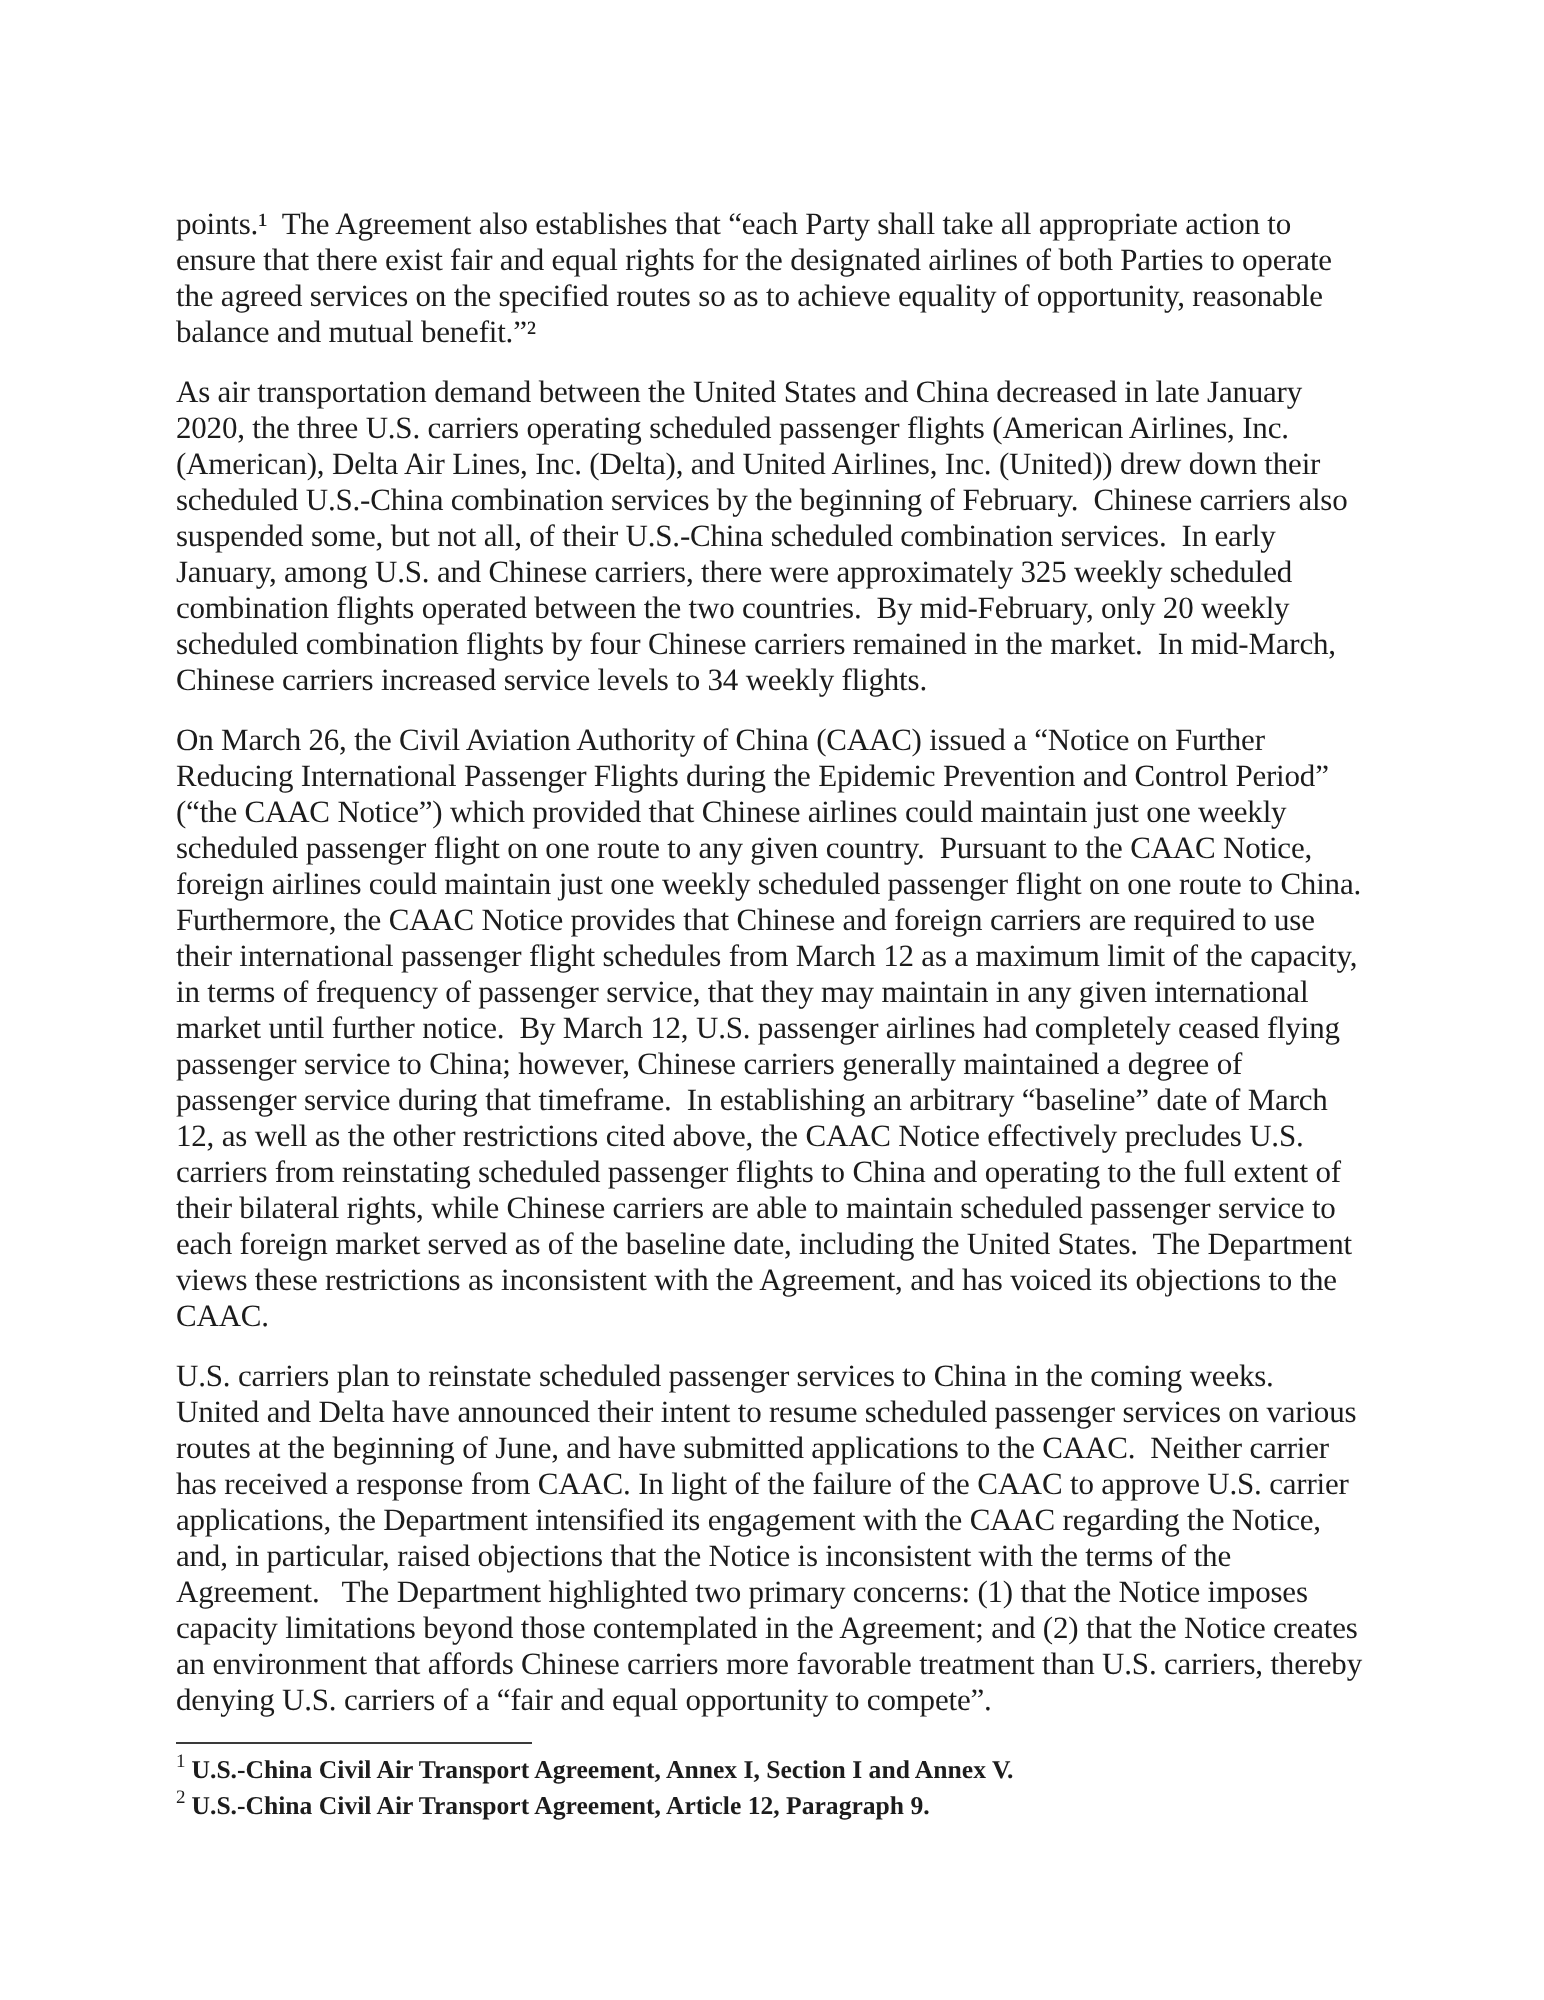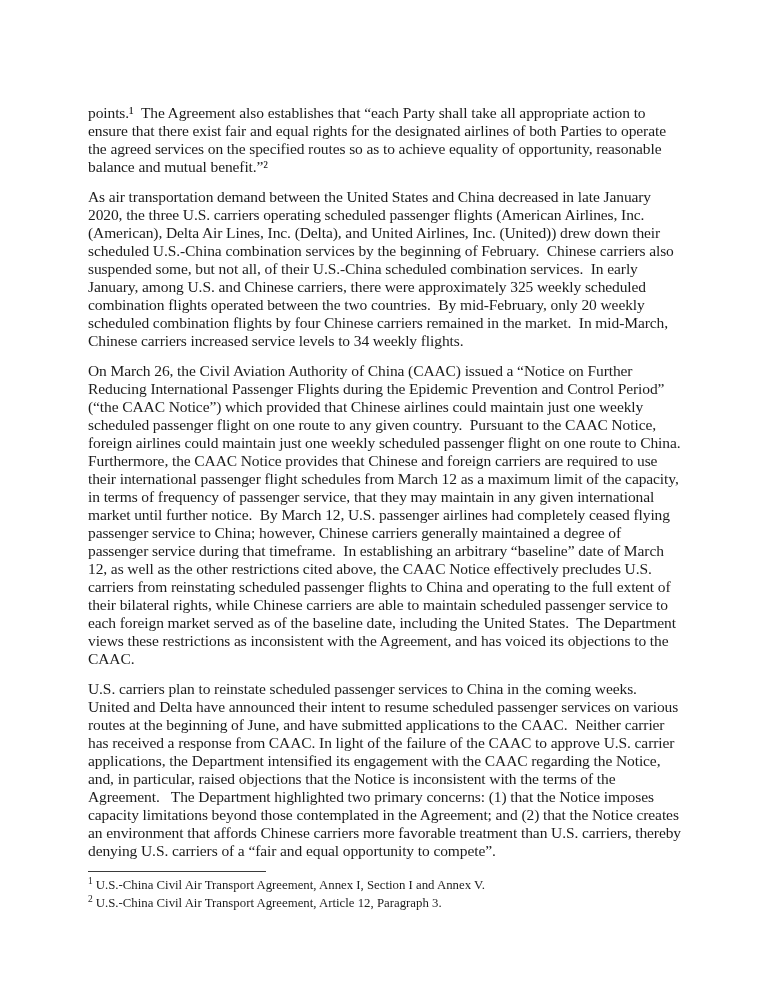--- a/index.html
+++ b/index.html
@@ -47,20 +47,21 @@
     line-height: 17.5px;
     white-space: pre;
   }
   .footnote sup {
     font-size: 9.5px;
     line-height: 0;
     vertical-align: super;
   }
   .footnote .fn-text {
     margin-left: 3px;
+    font-weight: bold;
   }
 </style>
 </head>
 <body>
 
 <div class="page">
   <div class="content">
     <div class="para">points.¹  The Agreement also establishes that “each Party shall take all appropriate action to
 ensure that there exist fair and equal rights for the designated airlines of both Parties to operate
 the agreed services on the specified routes so as to achieve equality of opportunity, reasonable
@@ -99,15 +100,15 @@
 and, in particular, raised objections that the Notice is inconsistent with the terms of the
 Agreement.   The Department highlighted two primary concerns: (1) that the Notice imposes
 capacity limitations beyond those contemplated in the Agreement; and (2) that the Notice creates
 an environment that affords Chinese carriers more favorable treatment than U.S. carriers, thereby
 denying U.S. carriers of a “fair and equal opportunity to compete”.</div>
   </div>
 
   <div class="footnotes">
     <hr class="fn-divider">
     <div class="footnote"><sup>1</sup><span class="fn-text">U.S.-China Civil Air Transport Agreement, Annex I, Section I and Annex V.</span></div>
-    <div class="footnote"><sup>2</sup><span class="fn-text">U.S.-China Civil Air Transport Agreement, Article 12, Paragraph 3.</span></div>
+    <div class="footnote"><sup>2</sup><span class="fn-text">U.S.-China Civil Air Transport Agreement, Article 12, Paragraph 9.</span></div>
   </div>
 </div>
 
 </body></html>

